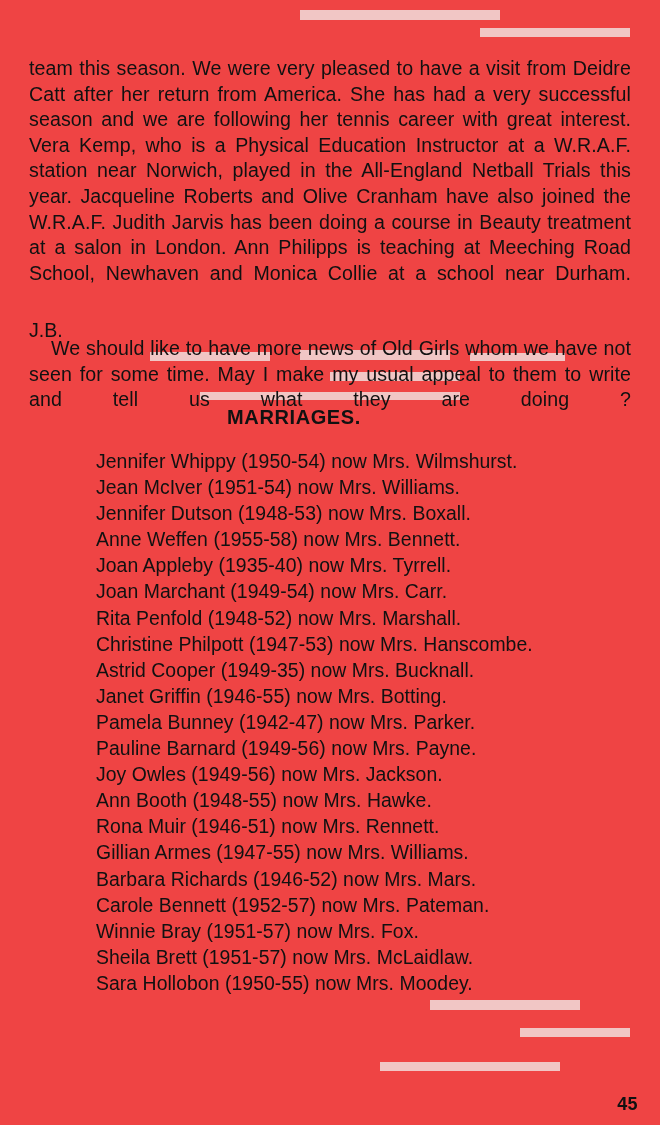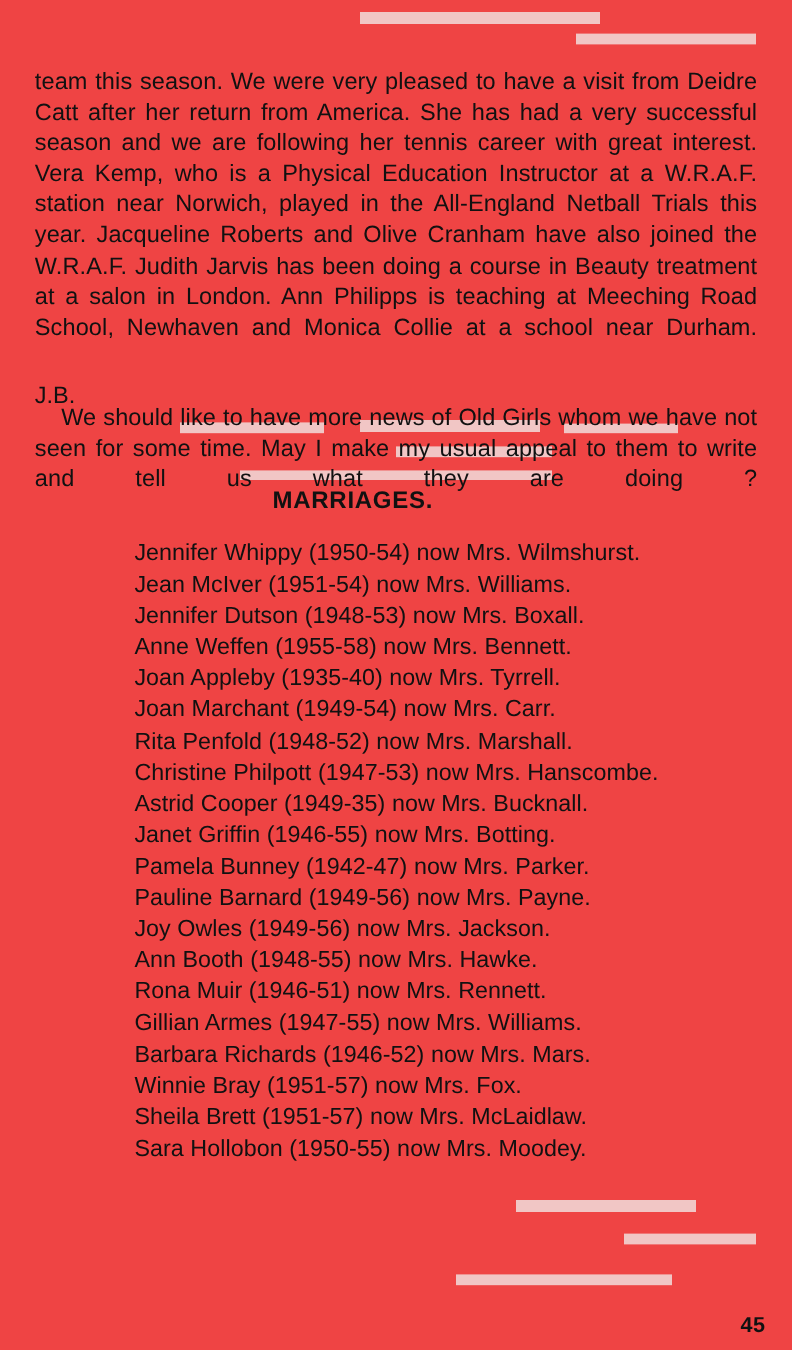--- a/index.html
+++ b/index.html
@@ -76,21 +76,21 @@
     top: 406px;
     width: 588px;
     text-align: center;
     font-size: 20px;
     font-weight: bold;
     letter-spacing: .6px;
   }
 
   .marriage-list {
     position: absolute;
-    left: 112px;
+    left: 96px;
     top: 448px;
     width: 470px;
     margin: 0;
     padding: 0;
     list-style: none;
   }
   .marriage-list li {
     font-size: 19.4px;
     line-height: 26.1px;
     white-space: nowrap;
@@ -143,20 +143,21 @@
     <li>Christine Philpott (1947-53) now Mrs. Hanscombe.</li>
     <li>Astrid Cooper (1949-35) now Mrs. Bucknall.</li>
     <li>Janet Griffin (1946-55) now Mrs. Botting.</li>
     <li>Pamela Bunney (1942-47) now Mrs. Parker.</li>
     <li>Pauline Barnard (1949-56) now Mrs. Payne.</li>
     <li>Joy Owles (1949-56) now Mrs. Jackson.</li>
     <li>Ann Booth (1948-55) now Mrs. Hawke.</li>
     <li>Rona Muir (1946-51) now Mrs. Rennett.</li>
     <li>Gillian Armes (1947-55) now Mrs. Williams.</li>
     <li>Barbara Richards (1946-52) now Mrs. Mars.</li>
+    <li>Carole Bennett (1952-57) now Mrs. Pateman.</li>
     <li>Winnie Bray (1951-57) now Mrs. Fox.</li>
     <li>Sheila Brett (1951-57) now Mrs. McLaidlaw.</li>
     <li>Sara Hollobon (1950-55) now Mrs. Moodey.</li>
   </ul>
 
   <div class="folio">45</div>
 
 </div>
 
 </body></html>

